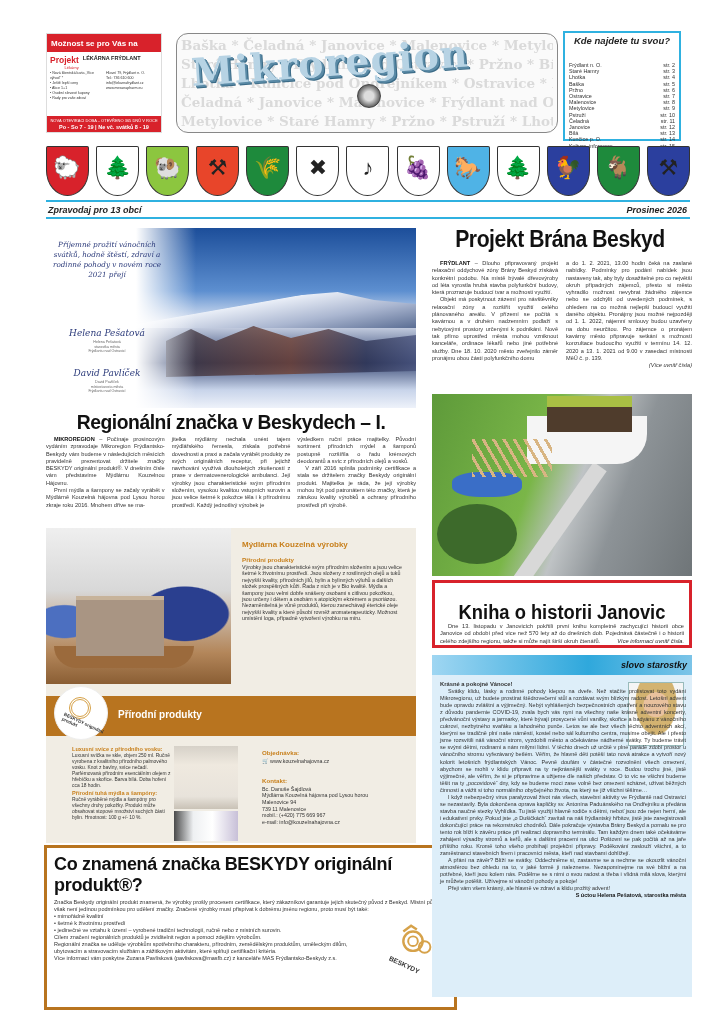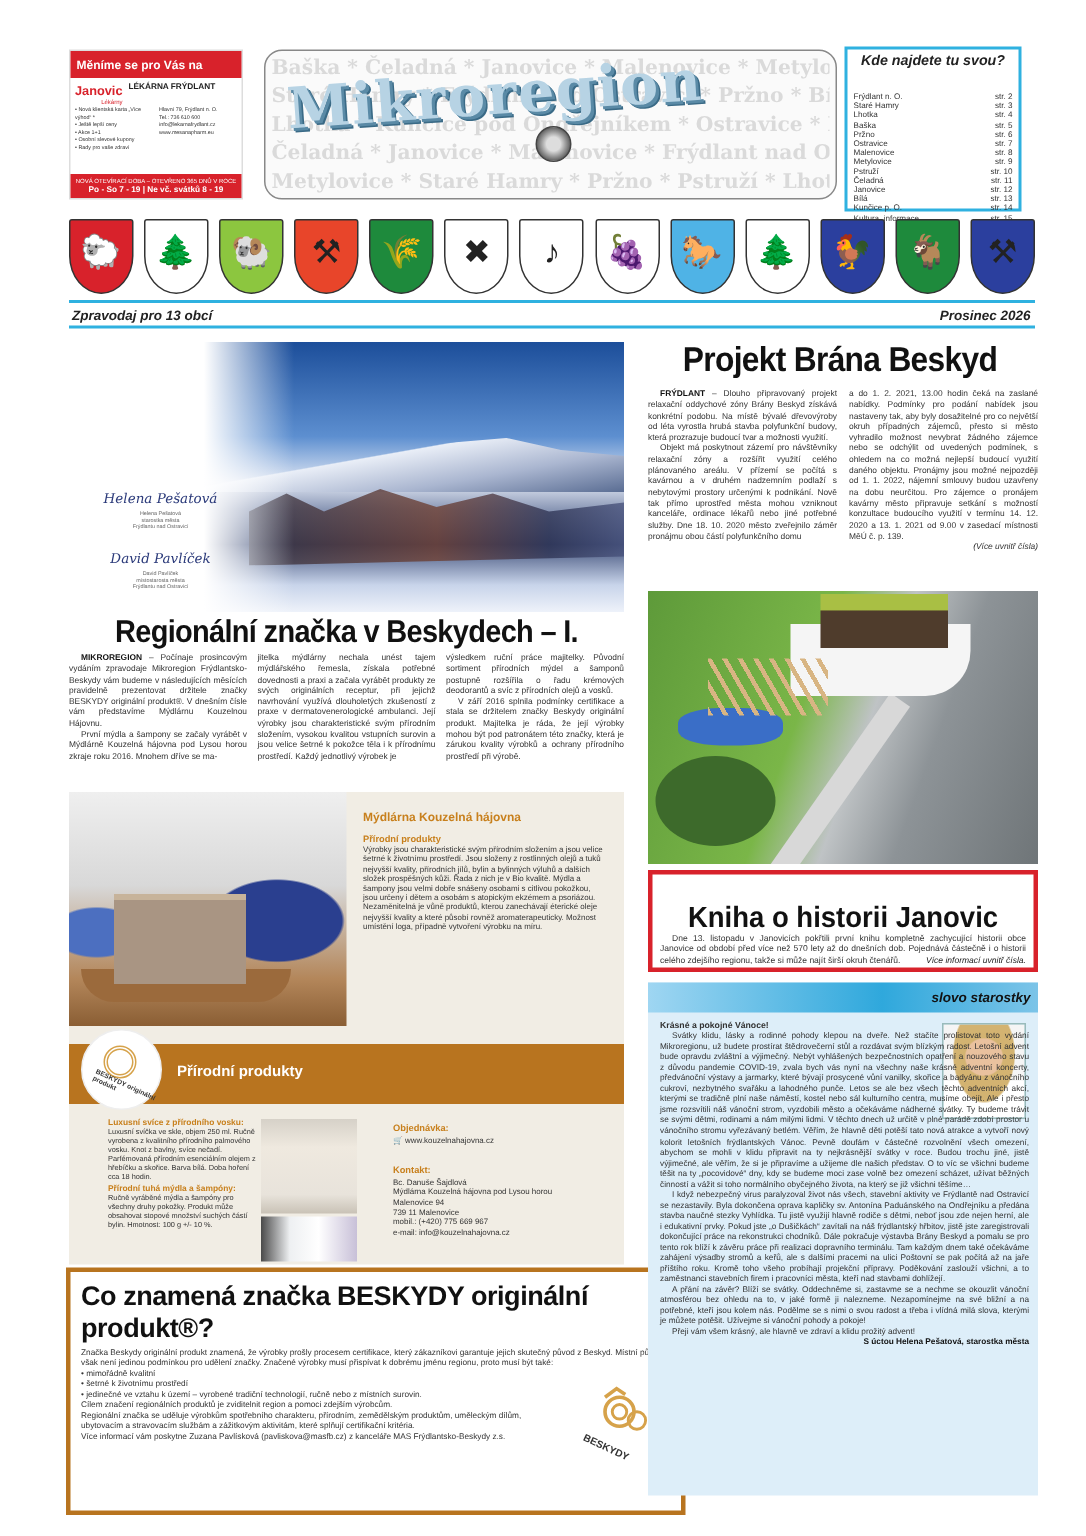--- a/index.html
+++ b/index.html
@@ -105,23 +105,23 @@
   #starostka .photo { position: absolute; right: 8px; top: 27px; width: 56px; height: 64px; background: radial-gradient(circle at 50% 35%, #e9c19e 0 12px, transparent 13px), radial-gradient(ellipse at 50% 32%, #d3b371 0 20px, transparent 21px), linear-gradient(180deg,#f5f5f5 60%, #fff 61%); border: 1px solid #9bb; }
   #starostka .body { position: absolute; left: 8px; top: 26px; right: 6px; font-size: 5.5px; line-height: 7.05px; color: #333; text-align: justify; }
   #starostka .body p { text-indent: 8px; }
   #starostka .body h5 { font-size: 5.8px; margin-bottom: 0; }
   #starostka .sign { text-align: right; font-weight: bold; color: #111; }
 </style>
 </head>
 <body>
 
 <div id="ad" class="abs">
-  <div class="top">Měníme se pro Vás na</div>
+  <div class="top">Možnost se pro Vás na</div>
   <div class="brand">
-    <div class="magistra"><span>Janovic</span><small>Lékárny</small></div>
+    <div class="magistra"><span>Projekt</span><small>Lékárny</small></div>
     <div class="lek">LÉKÁRNA FRÝDLANT</div>
   </div>
   <div class="cols">
     <div>
       <div>• Nová klientská karta „Více výhod“ *</div>
         <div>• Ještě lepší ceny</div>
         <div>• Akce 1+1</div>
         <div>• Osobní slevové kupony</div>
         <div>• Rady pro vaše zdraví</div>
     </div>
@@ -253,20 +253,21 @@
 
 <div class="rule" style="top:200px"></div>
 <div id="strap-left" class="abs">Zpravodaj pro 13 obcí</div>
 <div id="strap-right" class="abs">Prosinec 2026</div>
 <div class="rule" style="top:217px"></div>
 
 <div id="xmas" class="abs">
   <div class="mount"></div>
   <div class="trees"></div>
   <div class="fade"></div>
+  <div class="greet">Příjemné prožití vánočních svátků, hodně štěstí, zdraví a rodinné pohody v novém roce 2021 přejí</div>
   <div class="sig" style="top:100px">
     <i>Helena Pešatová</i>
     <div>Helena Pešatová</div>
       <div>starostka města</div>
       <div>Frýdlantu nad Ostravicí</div>
   </div>
   <div class="sig" style="top:140px">
     <i>David Pavlíček</i>
     <div>David Pavlíček</div>
       <div>místostarosta města</div>
@@ -288,21 +289,21 @@
     <p>V září 2016 splnila podmínky certifikace a stala se držitelem značky Beskydy originální produkt. Majitelka je ráda, že její výrobky mohou být pod patronátem této značky, která je zárukou kvality výrobků a ochrany přírodního prostředí při výrobě.</p>
   </div>
 </div>
 
 <div id="promo" class="abs">
   <div class="photo">
     <div class="dish"></div>
       <div class="soap"></div>
   </div>
   <div class="info">
-    <h4>Mýdlárna Kouzelná hájovna</h4>
+    <h4>Mýdlárna Kouzelná výrobky</h4>
     <h5>Přírodní produkty</h5>
     <p>Výrobky jsou charakteristické svým přírodním složením a jsou velice šetrné k životnímu prostředí. Jsou složeny z rostlinných olejů a tuků nejvyšší kvality, přírodních jílů, bylin a bylinných výluhů a dalších složek prospěšných kůži. Řada z nich je v Bio kvalitě. Mýdla a šampony jsou velmi dobře snášeny osobami s citlivou pokožkou, jsou určeny i dětem a osobám s atopickým ekzémem a psoriázou. Nezaměnitelná je vůně produktů, kterou zanechávají éterické oleje nejvyšší kvality a které působí rovněž aromaterapeuticky. Možnost umístění loga, případně vytvoření výrobku na míru.</p>
   </div>
   <div class="band">
       <span>Přírodní produkty</span>
     </div>
   <div class="logo">
       <i></i>
       <b>BESKYDY originální produkt</b>
     </div>

